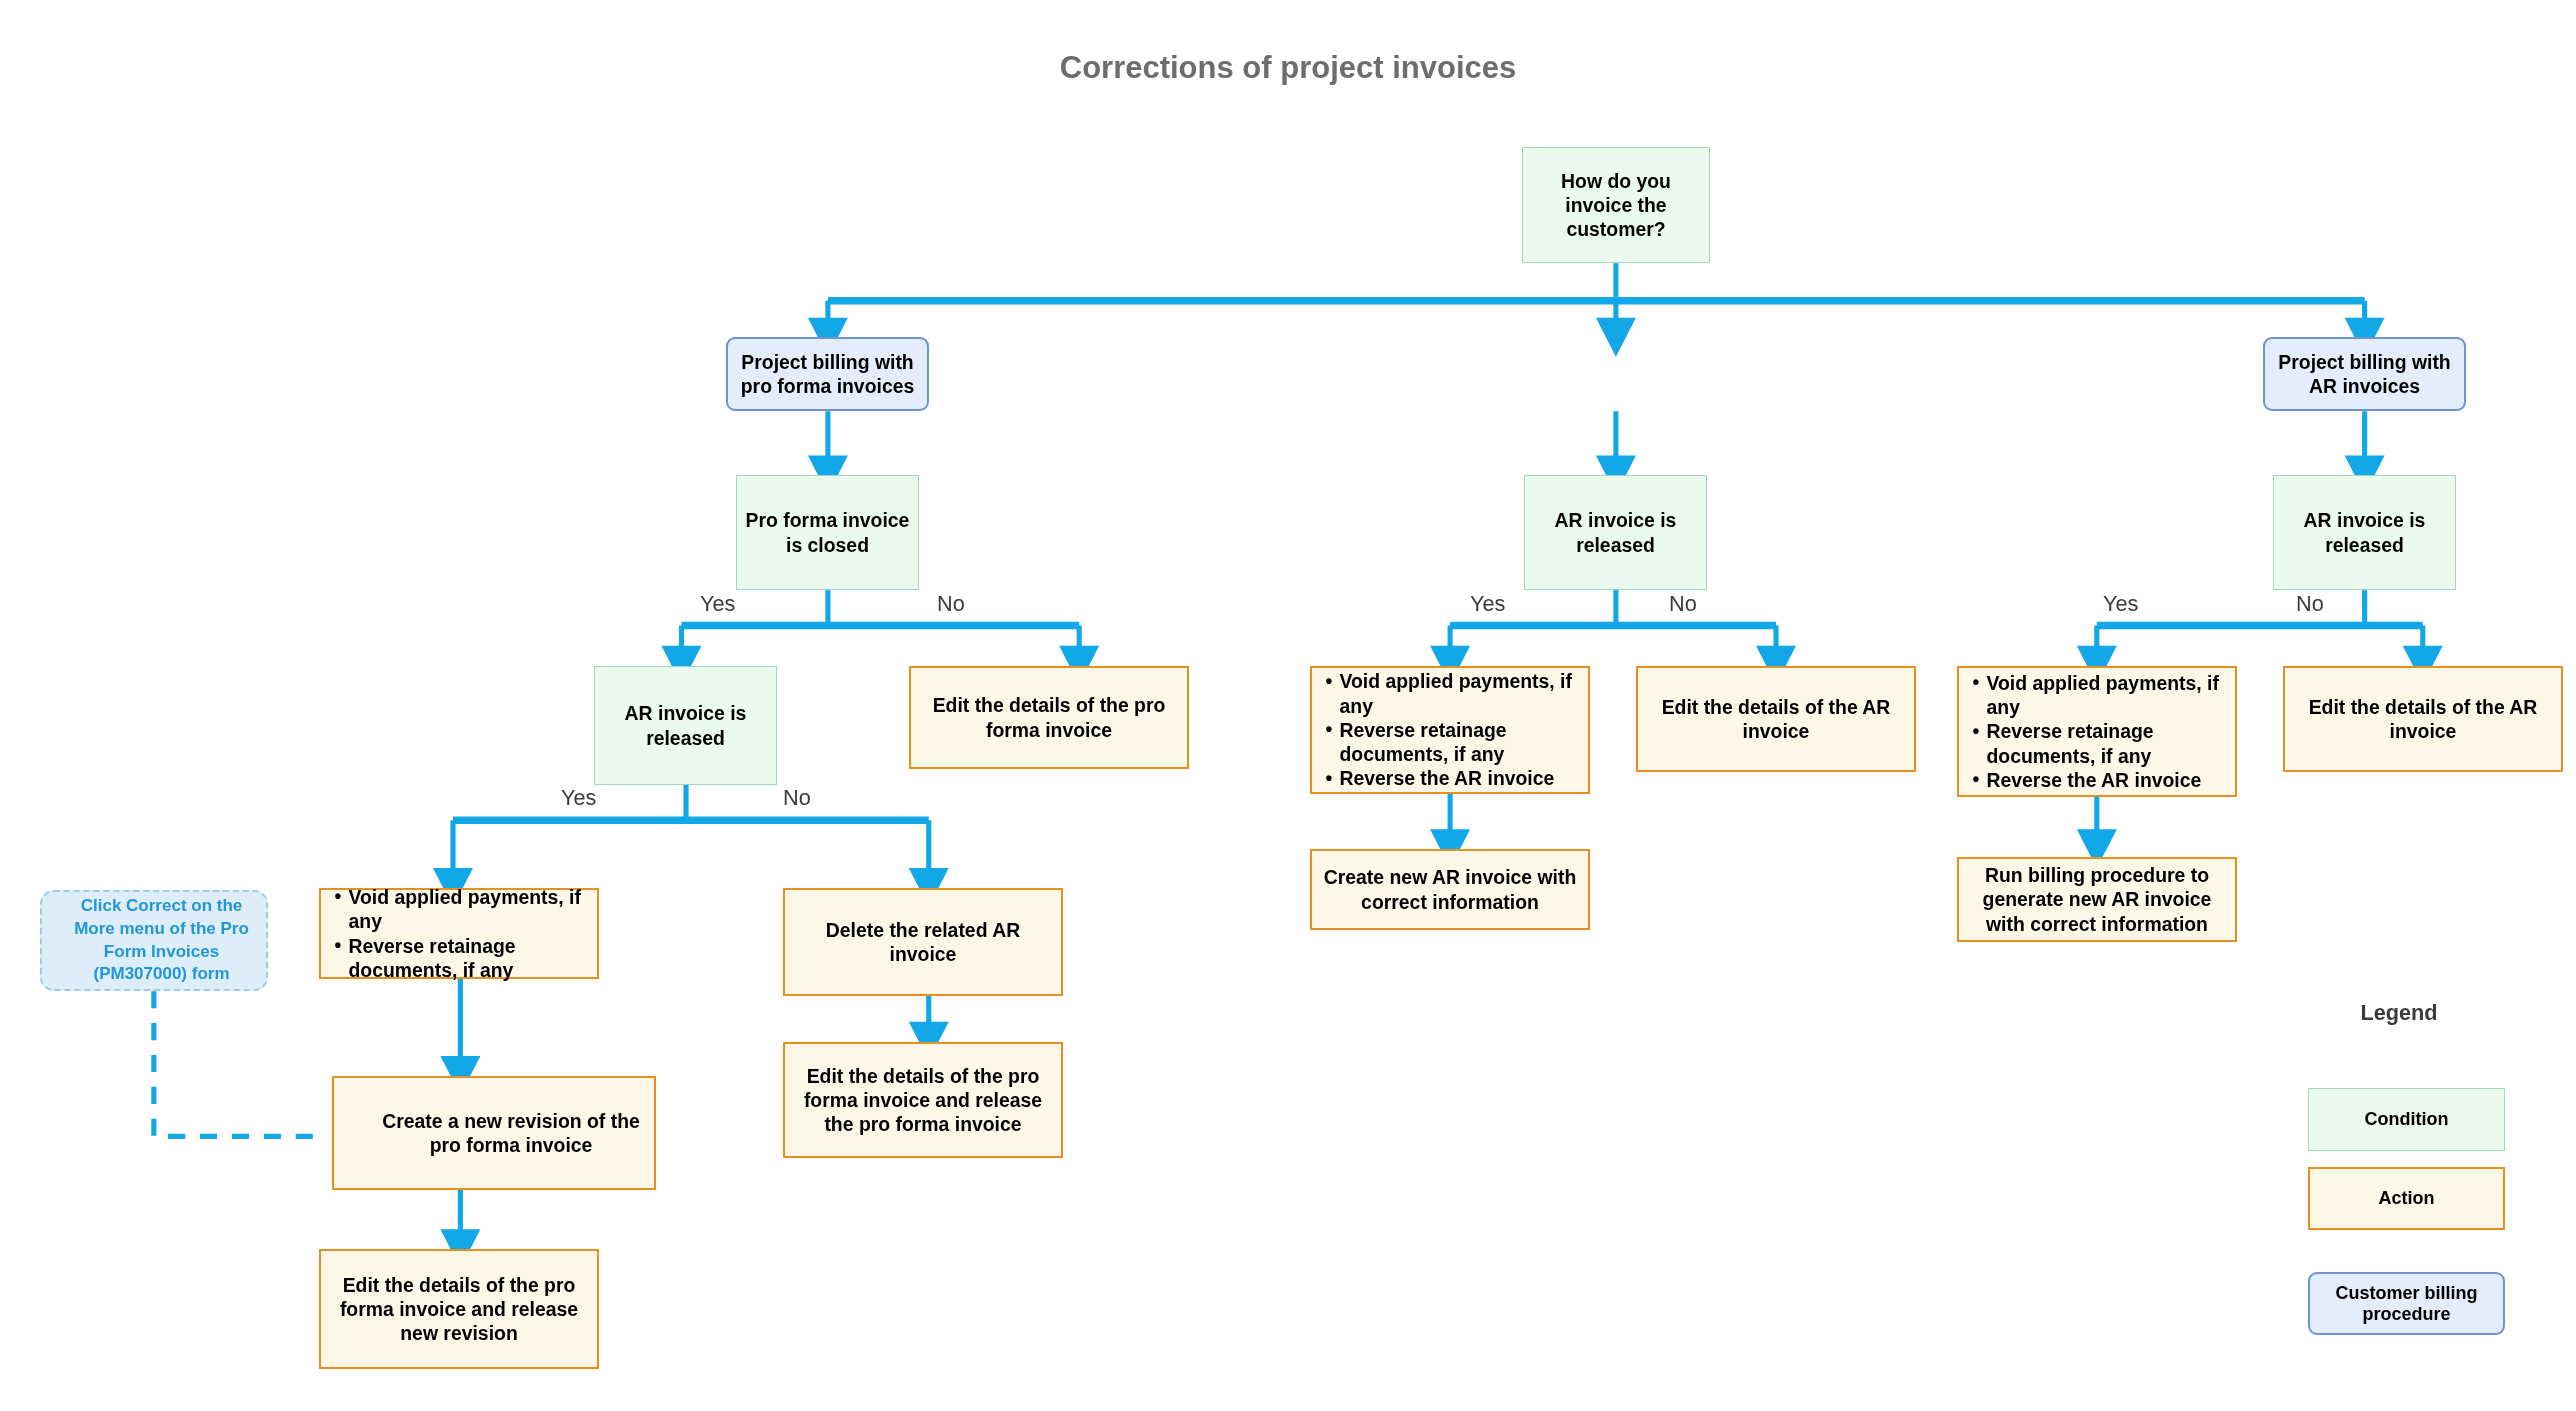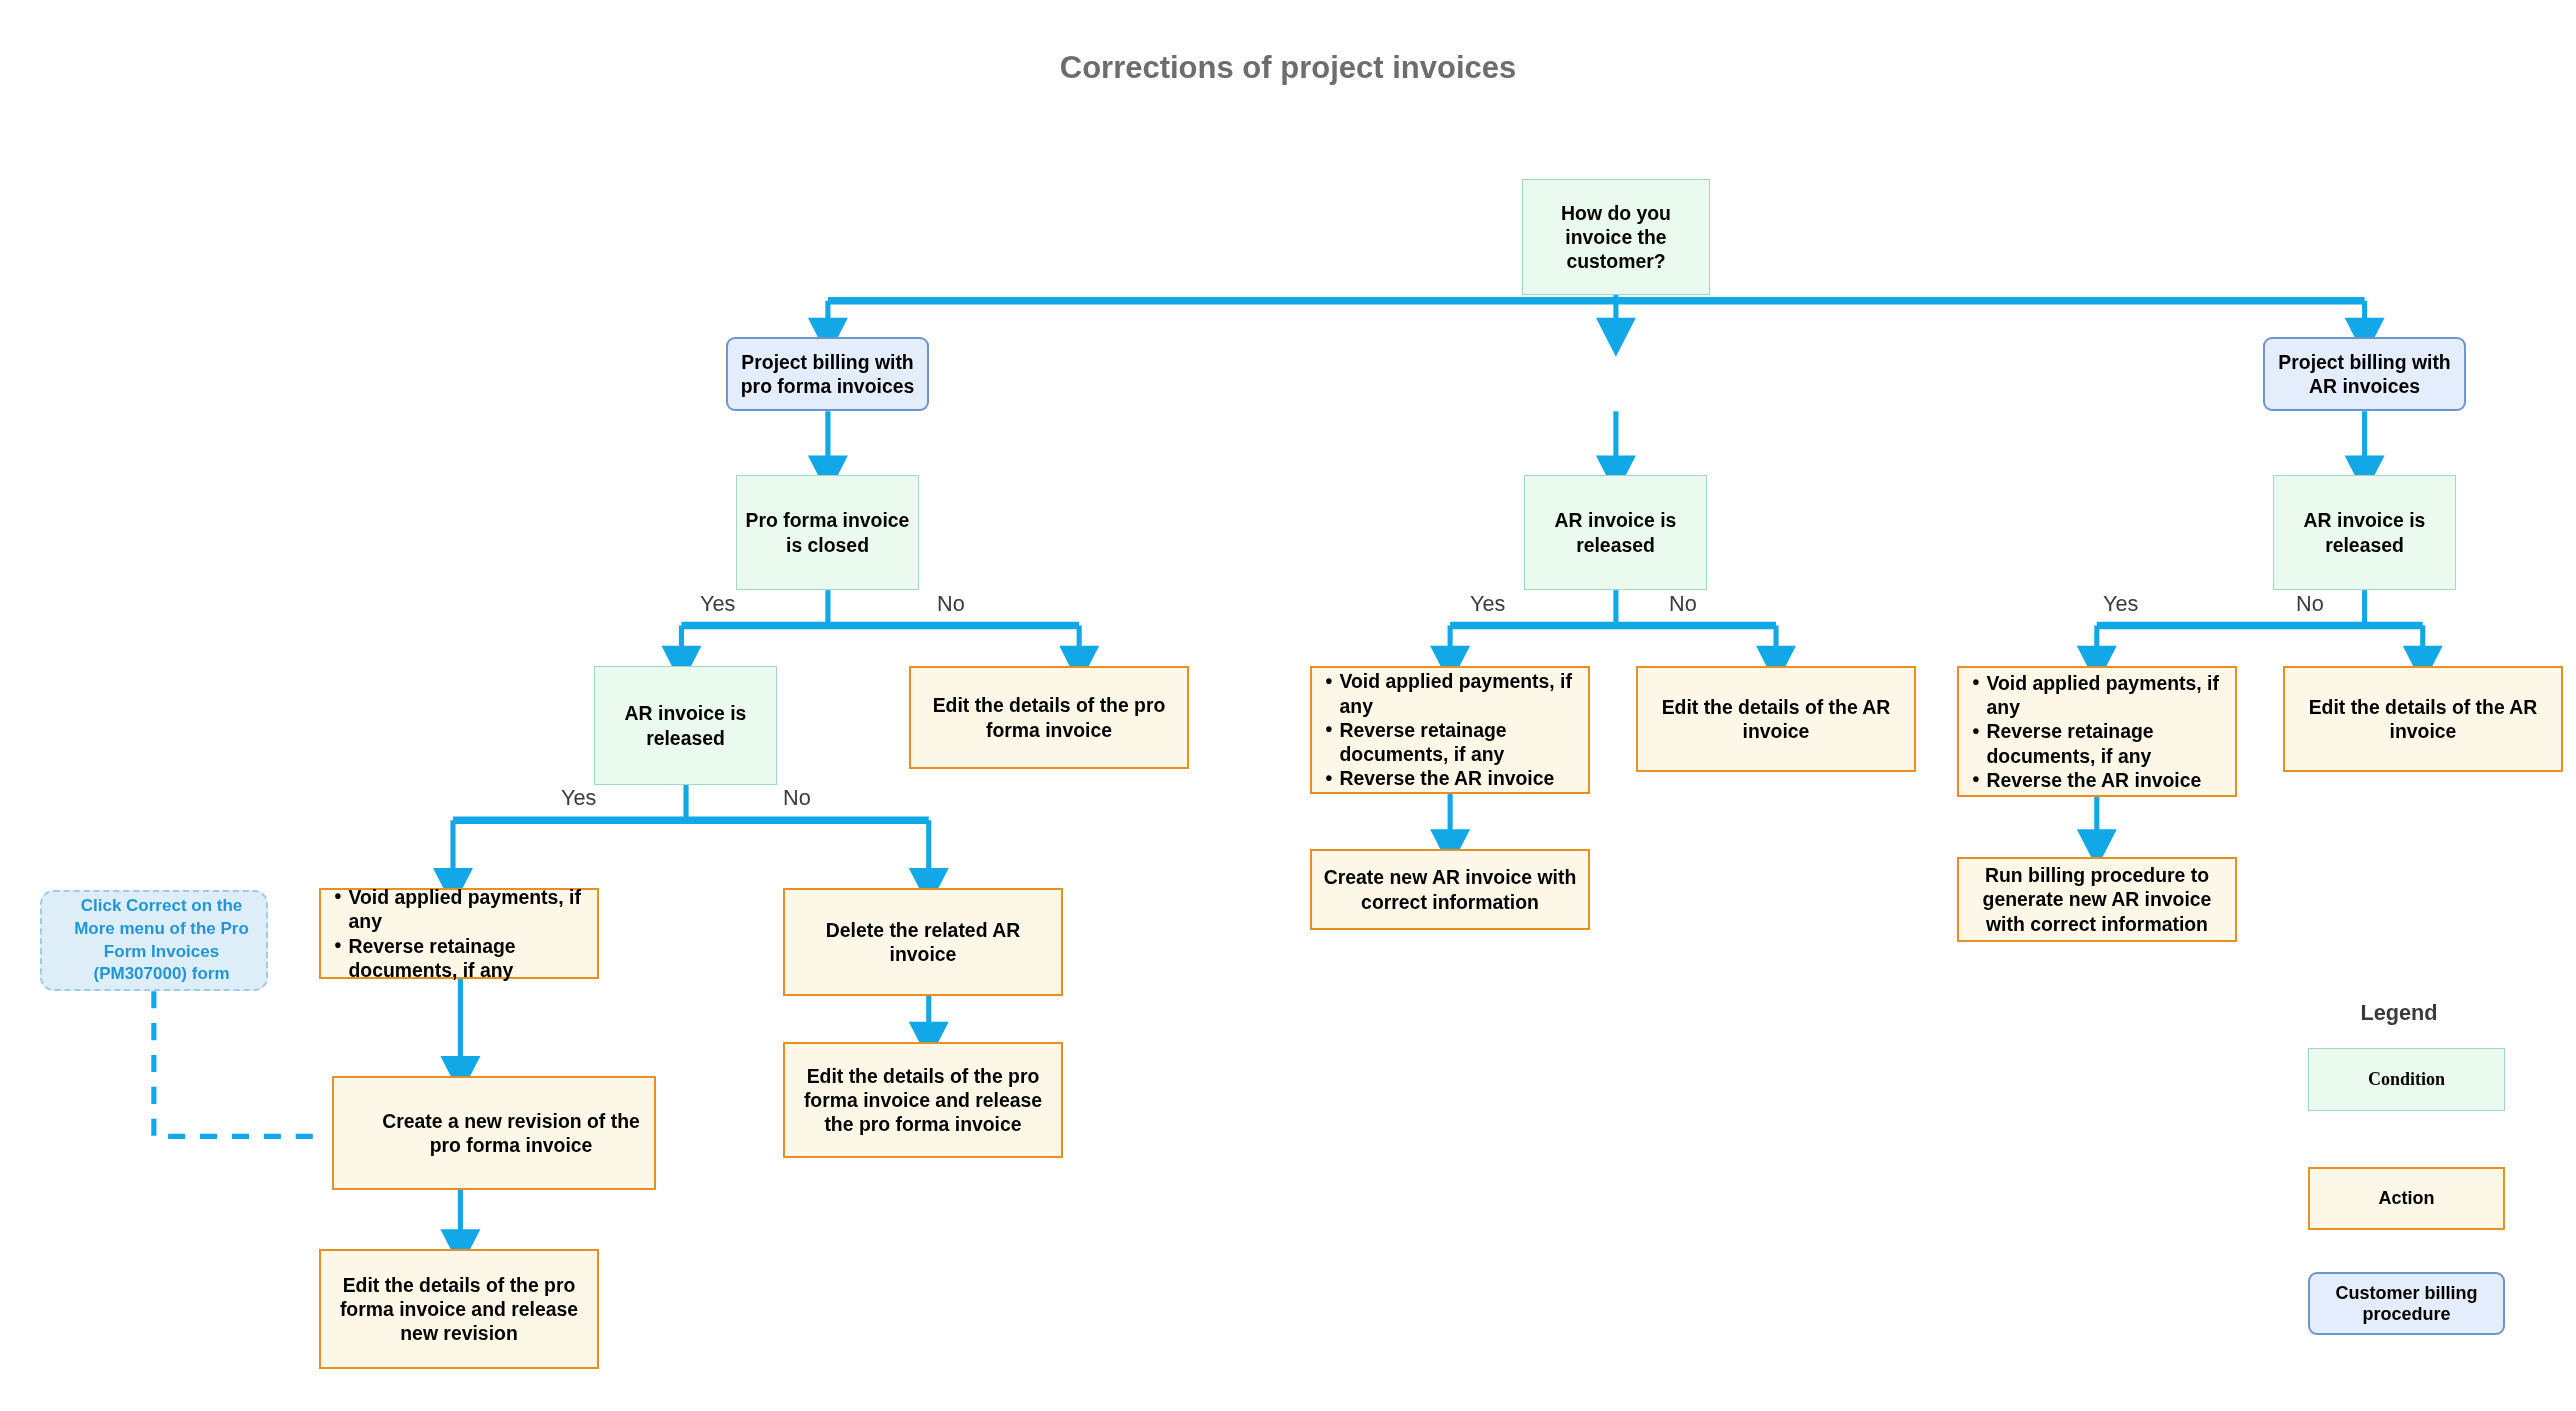--- a/index.html
+++ b/index.html
@@ -192,21 +192,21 @@
       <path d="M4252,1098 L4252,1168"></path>
 
       <path d="M3680,1398 L3680,1490"></path>
     </g>
 
     <path d="M270,1740 L270,1995 L560,1995" stroke="#12a8e8" stroke-width="9" fill="none" stroke-dasharray="30 26" stroke-linecap="butt"></path>
   </svg>
 
   <div id="title">Corrections of project invoices</div>
 
-  <div class="node cond" style="left:1522px; top:147px; width:188px; height:116px;margin-top:32px;">
+  <div class="node cond" style="left:1522px; top:147px; width:188px; height:116px;">
     <span class="txt">How do you invoice the customer?</span>
   </div>
 
   <div class="node proc" style="left:726px; top:337px; width:203px; height:74px;">
     <span class="txt">Project billing with pro forma invoices</span>
   </div>
   <div class="node proc" style="left:2263px; top:337px; width:203px; height:74px;">
     <span class="txt">Project billing with AR invoices</span>
   </div>
 
@@ -296,21 +296,21 @@
   <div class="elabel" style="left:783px; top:785px;">No</div>
 
   <div class="elabel" style="left:1470px; top:591px;">Yes</div>
   <div class="elabel" style="left:1669px; top:591px;">No</div>
 
   <div class="elabel" style="left:2103px; top:591px;">Yes</div>
   <div class="elabel" style="left:2296px; top:591px;">No</div>
 
   <div id="legend-title">Legend</div>
 
-  <div class="legend-box cond" style="top:1048px;font-family:Liberation Serif, serif;">
+  <div class="legend-box cond" style="top:1088px;">
     <span class="txt">Condition</span>
   </div>
   <div class="legend-box action" style="top:1167px;">
     <span class="txt">Action</span>
   </div>
   <div class="legend-box proc" style="top:1272px;">
     <span class="txt">Customer billing procedure</span>
   </div>
 
 </div>

